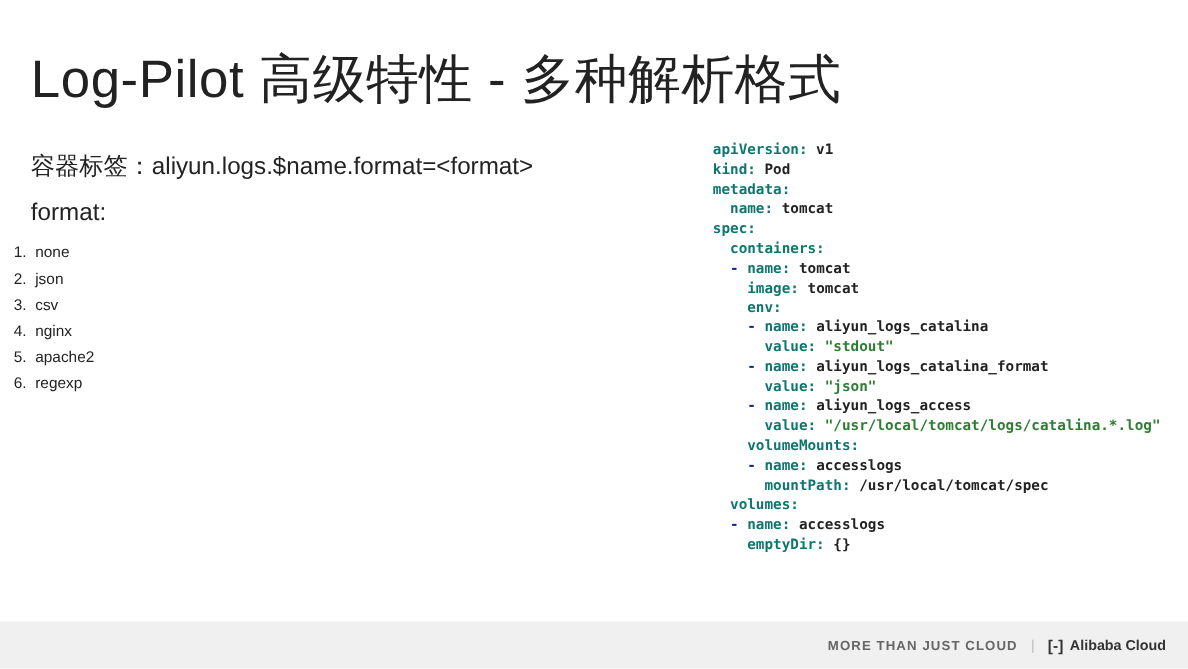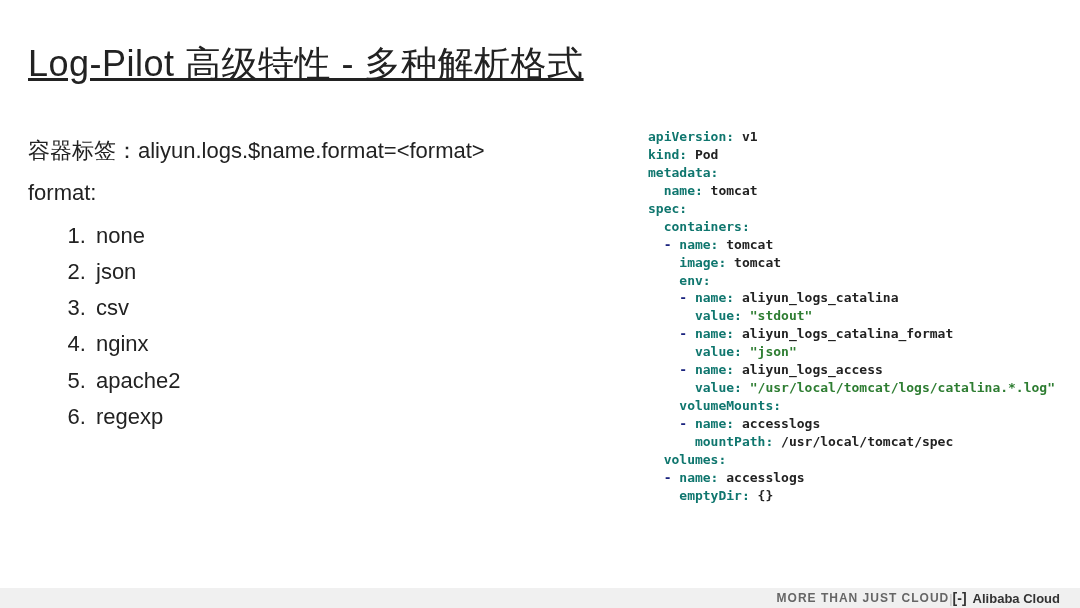--- a/index.html
+++ b/index.html
@@ -1,28 +1,28 @@
 <!DOCTYPE html>
 <html><head>
 <meta charset="utf-8">
 <style>
   * { box-sizing: border-box; margin: 0; padding: 0; }
   html, body { width: 1080px; height: 608px; background: #fff; font-family: "Helvetica Neue", Arial, "PingFang SC", "Microsoft YaHei", sans-serif; overflow: hidden; }
   .slide { position: relative; width: 1080px; height: 608px; }
-  .title { position: absolute; top: 40px; left: 28px; font-size: 36px; font-weight: 300; color: #222; letter-spacing: 0.5px; text-decoration: underline; }
+  .title { position: absolute; top: 40px; left: 28px; font-size: 48px; font-weight: 300; color: #222; letter-spacing: 0.5px; }
   .left { position: absolute; top: 134px; left: 28px; width: 590px; font-size: 22px; font-weight: 300; color: #222; line-height: 1.55; }
   .para { margin-bottom: 8px; }
   .fmt-label { margin-top: 4px; }
-  .fmt-list { list-style: decimal; margin-left: 64px; margin-top: 2px; font-size: 22px; font-weight: 300; color: #222; }
+  .fmt-list { list-style: decimal; margin-top: 2px; font-size: 14px; font-weight: 300; color: #222; }
   .fmt-list li { padding: 1px 0 1px 4px; }
   .yaml { position: absolute; top: 128px; left: 648px; width: 418px; font-family: Menlo, Consolas, monospace; font-size: 13px; font-weight: 600; line-height: 1.38; color: #222; white-space: pre; }
   .k { color: #0f766e; } 
   .d { color: #1a237e; } 
   .vg { color: #2e7d32; } 
-  .footer { position: absolute; bottom: 0; left: 0; right: 0; height: 20px; background: #f0f0f0; display: flex; align-items: center; justify-content: flex-end; padding-right: 20px; font-size: 13px; color: #555; }
+  .footer { position: absolute; bottom: 0; left: 0; right: 0; height: 43px; background: #f0f0f0; display: flex; align-items: center; justify-content: flex-end; padding-right: 20px; gap: 12px; font-size: 13px; color: #555; }
   .tagline { font-weight: 600; letter-spacing: 1px; font-size: 12px; color: #666; }
   .sep { color: #bbb; }
   .brand { display: flex; align-items: center; gap: 6px; font-weight: 600; color: #333; }
   .brand-logo { display: inline-flex; align-items: center; font-weight: 700; font-size: 14px; color: #333; }
 </style>
 </head>
 <body>
 
 <div class="slide">
 

